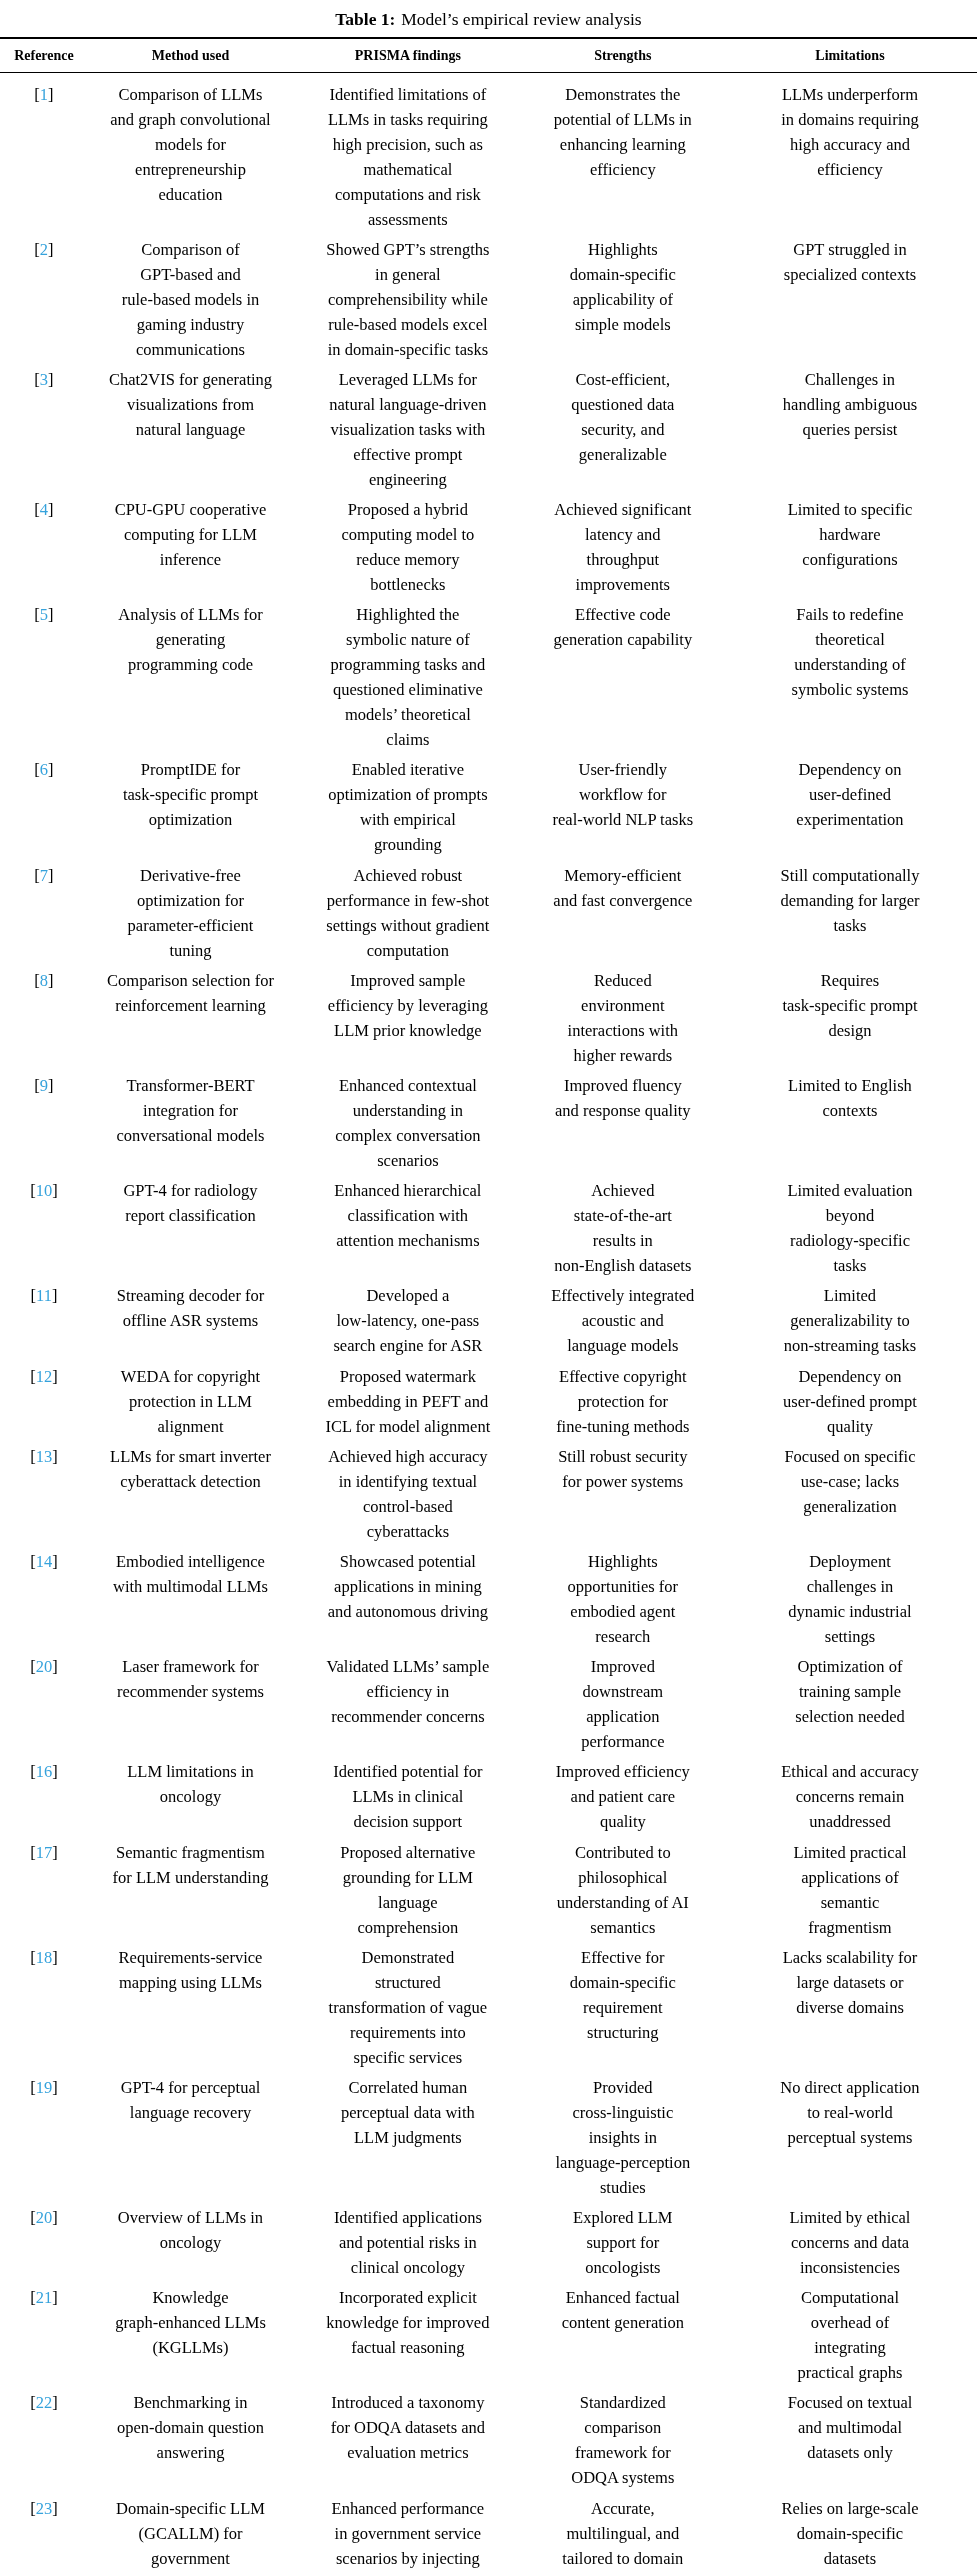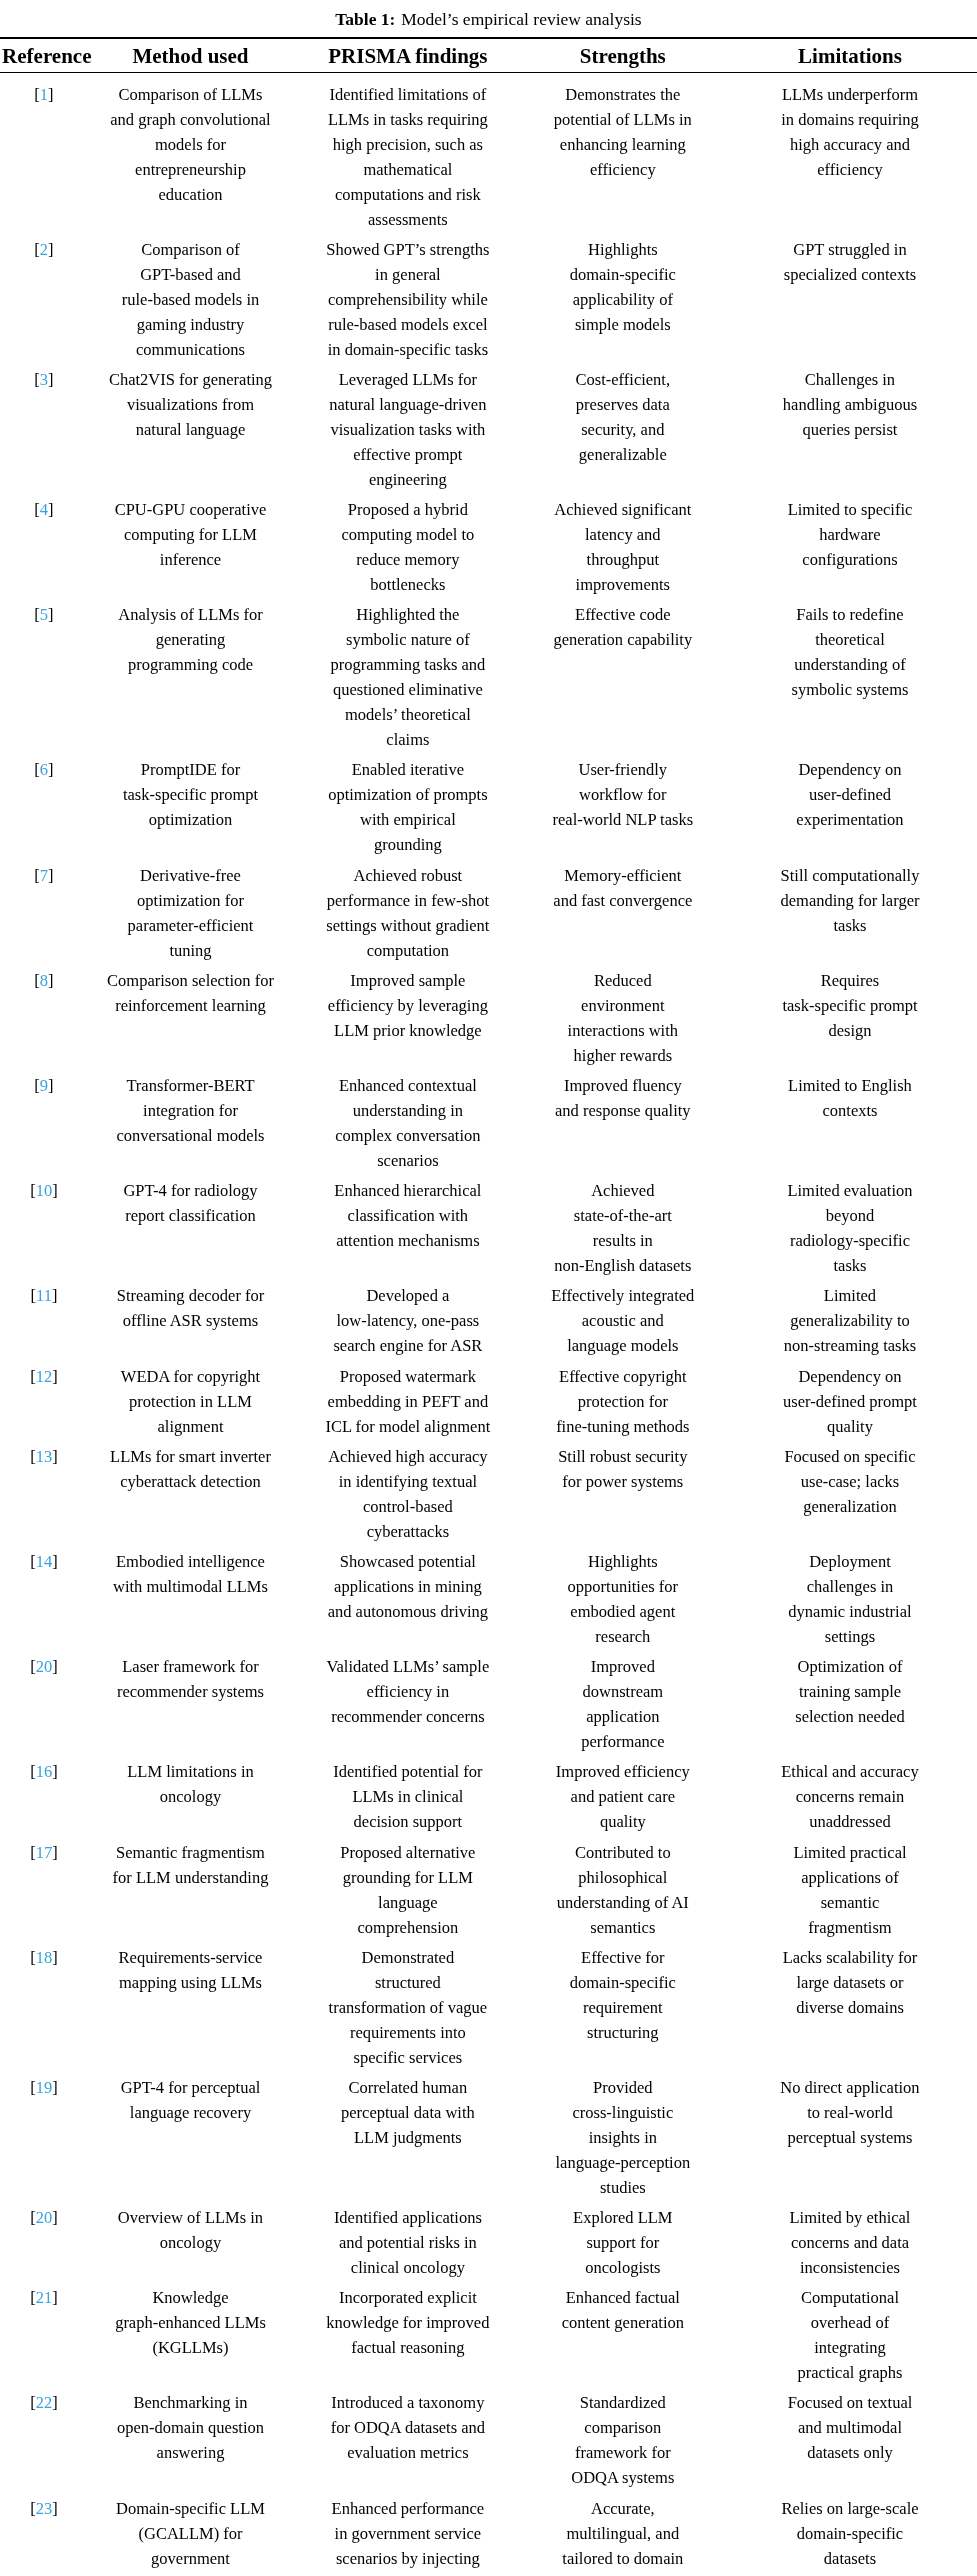--- a/index.html
+++ b/index.html
@@ -15,21 +15,21 @@
     border-bottom: 2.1px solid var(--rule-color);
     table-layout: fixed;
   }
   col.c-ref { width: 9%; }
   col.c-method { width: 21%; }
   col.c-prisma { width: 23.5%; }
   col.c-strengths { width: 20.5%; }
   col.c-limitations { width: 26%; }
   thead th {
     border-bottom: 1.5px solid var(--rule-color);
-    font-size: 21px;
+    font-size: 14px;
     font-weight: bold;
     padding: 6.2px 2.1px;
     line-height: 20.6px;
   }
   tbody td {
     vertical-align: top;
     text-align: center;
     font-size: 16.5px;
     line-height: 25px;
     padding: 2.6px 7.2px;
@@ -112,21 +112,21 @@
     <td class="ref-cell"><span>[</span><span class="ref-num">3</span><span>]</span></td>
     <td>Chat2VIS for generating
 visualizations from
 natural language</td>
     <td>Leveraged LLMs for
 natural language-driven
 visualization tasks with
 effective prompt
 engineering</td>
     <td>Cost-efficient,
-preserves data
+questioned data
 security, and
 generalizable</td>
     <td>Challenges in
 handling ambiguous
 queries persist</td>
   </tr>
         <tr>
     <td class="ref-cell"><span>[</span><span class="ref-num">4</span><span>]</span></td>
     <td>CPU-GPU cooperative
 computing for LLM

